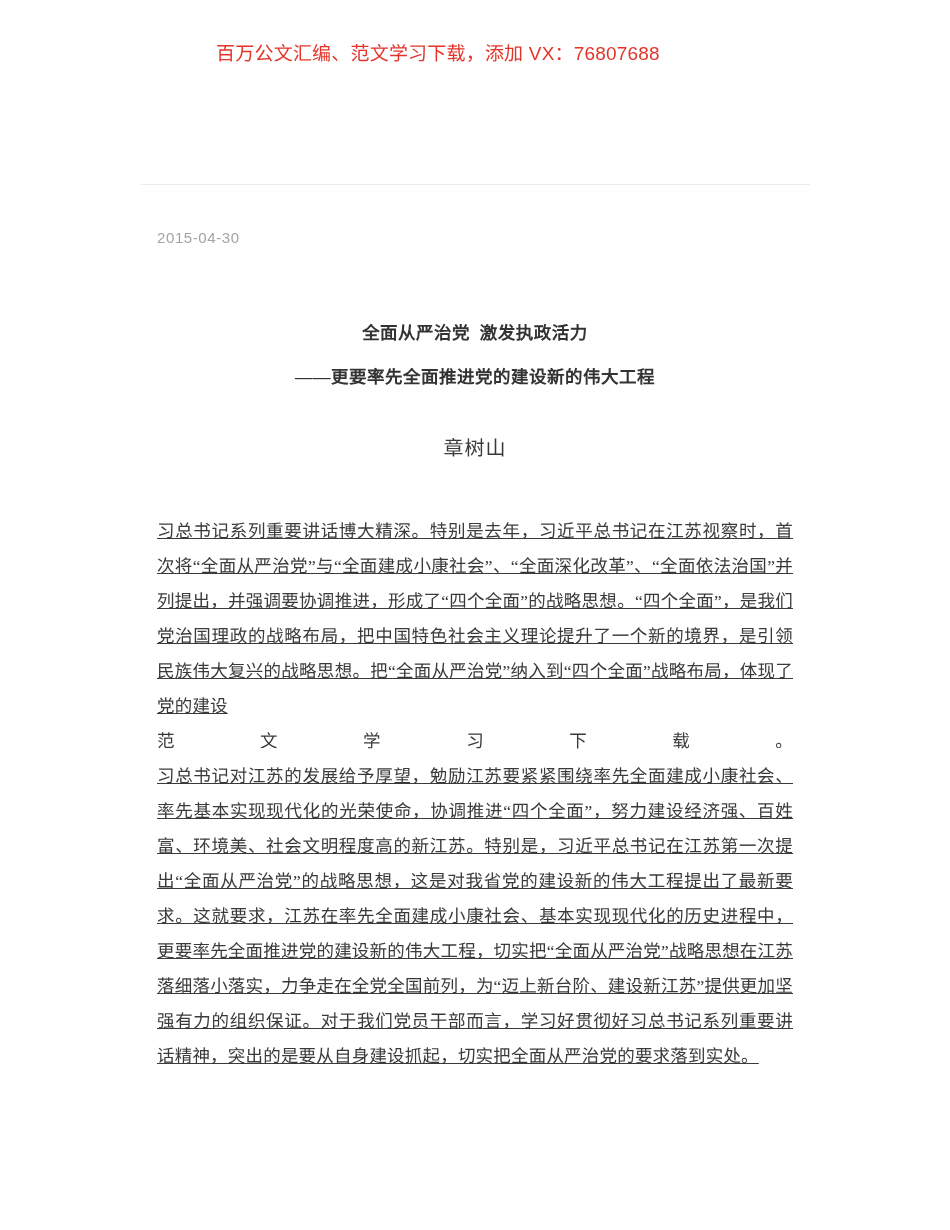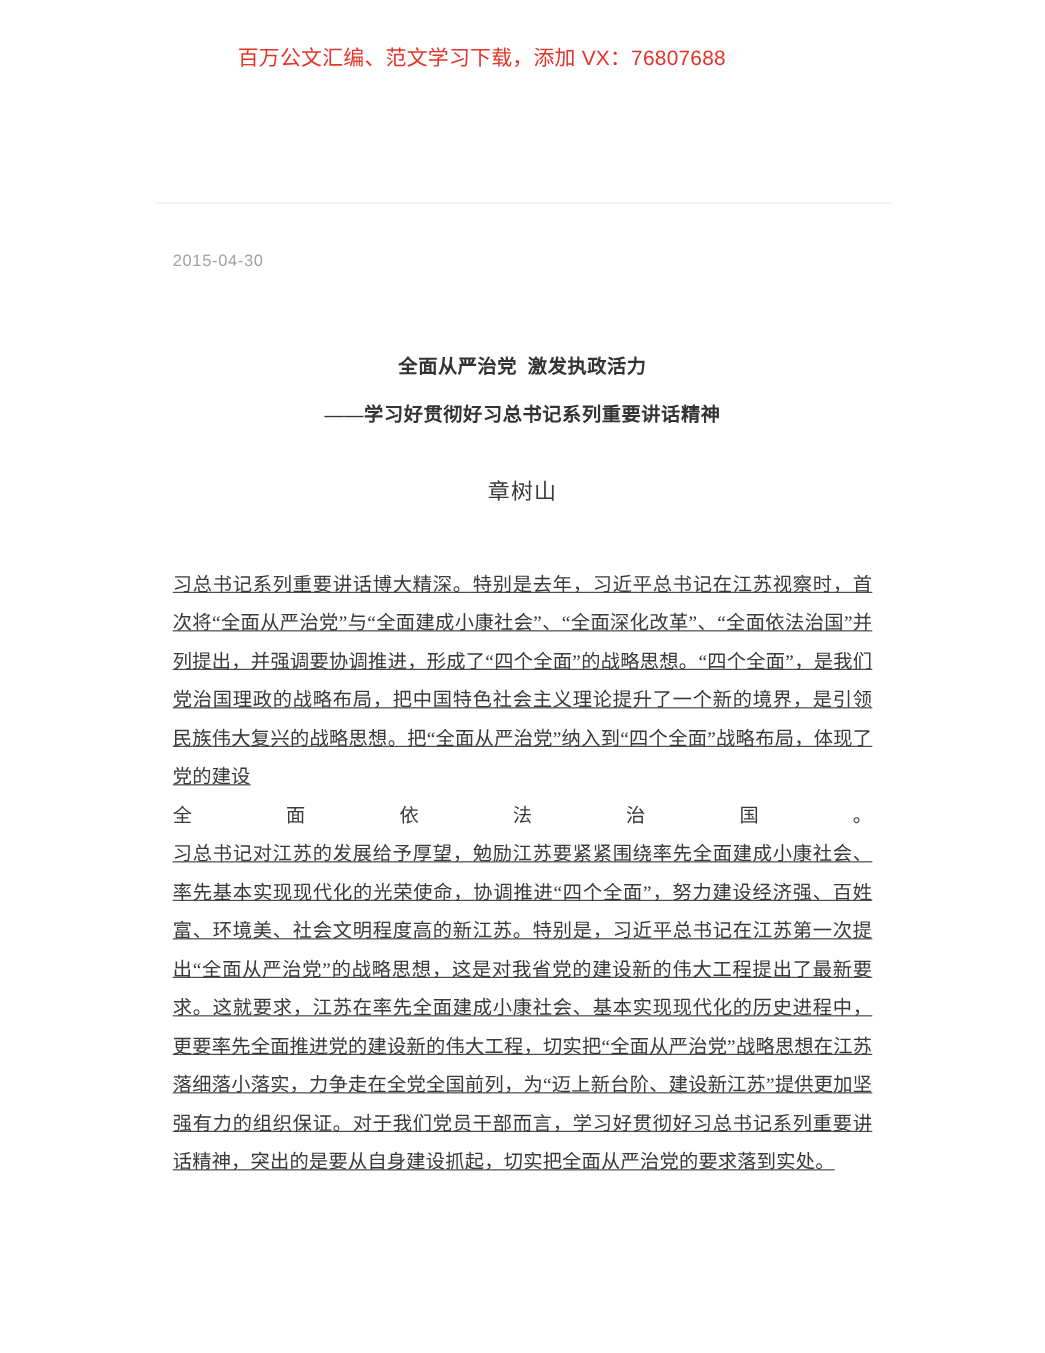--- a/index.html
+++ b/index.html
@@ -149,25 +149,25 @@
 
 
   <div class="title-rule"></div>
 
   <div class="doc-date">2015-04-30</div>
 
   <div class="doc-body">
 
     <div class="heading-main">全面从严治党  激发执政活力</div>
 
-    <div class="heading-sub">——学习好贯彻好习总书记系列重要讲话精神</div>
+    <div class="heading-sub">——更要率先全面推进党的建设新的伟大工程</div>
 
     <div class="author">章树山</div>
 
     <div class="para">
       <span class="para-run">习总书记系列重要讲话博大精深。特别是去年，习近平总书记在江苏视察时，首次将“全面从严治党”与“全面建成小康社会”、“全面深化改革”、“全面依法治国”并列提出，并强调要协调推进，形成了“四个全面”的战略思想。“四个全面”，是我们党治国理政的战略布局，把中国特色社会主义理论提升了一个新的境界，是引领民族伟大复兴的战略思想。把“全面从严治党”纳入到“四个全面”战略布局，体现了党的建设</span>
-      <span class="stretched-line">全面依法治国。</span>
+      <span class="stretched-line">范文学习下载。</span>
       <span class="para-run">习总书记对江苏的发展给予厚望，勉励江苏要紧紧围绕率先全面建成小康社会、率先基本实现现代化的光荣使命，协调推进“四个全面”，努力建设经济强、百姓富、环境美、社会文明程度高的新江苏。特别是，习近平总书记在江苏第一次提出“全面从严治党”的战略思想，这是对我省党的建设新的伟大工程提出了最新要求。这就要求，江苏在率先全面建成小康社会、基本实现现代化的历史进程中，更要率先全面推进党的建设新的伟大工程，切实把“全面从严治党”战略思想在江苏落细落小落实，力争走在全党全国前列，为“迈上新台阶、建设新江苏”提供更加坚强有力的组织保证。对于我们党员干部而言，学习好贯彻好习总书记系列重要讲话精神，突出的是要从自身建设抓起，切实把全面从严治党的要求落到实处。</span>
     </div>
 
   </div>
 
 </div>
 
 </body></html>

